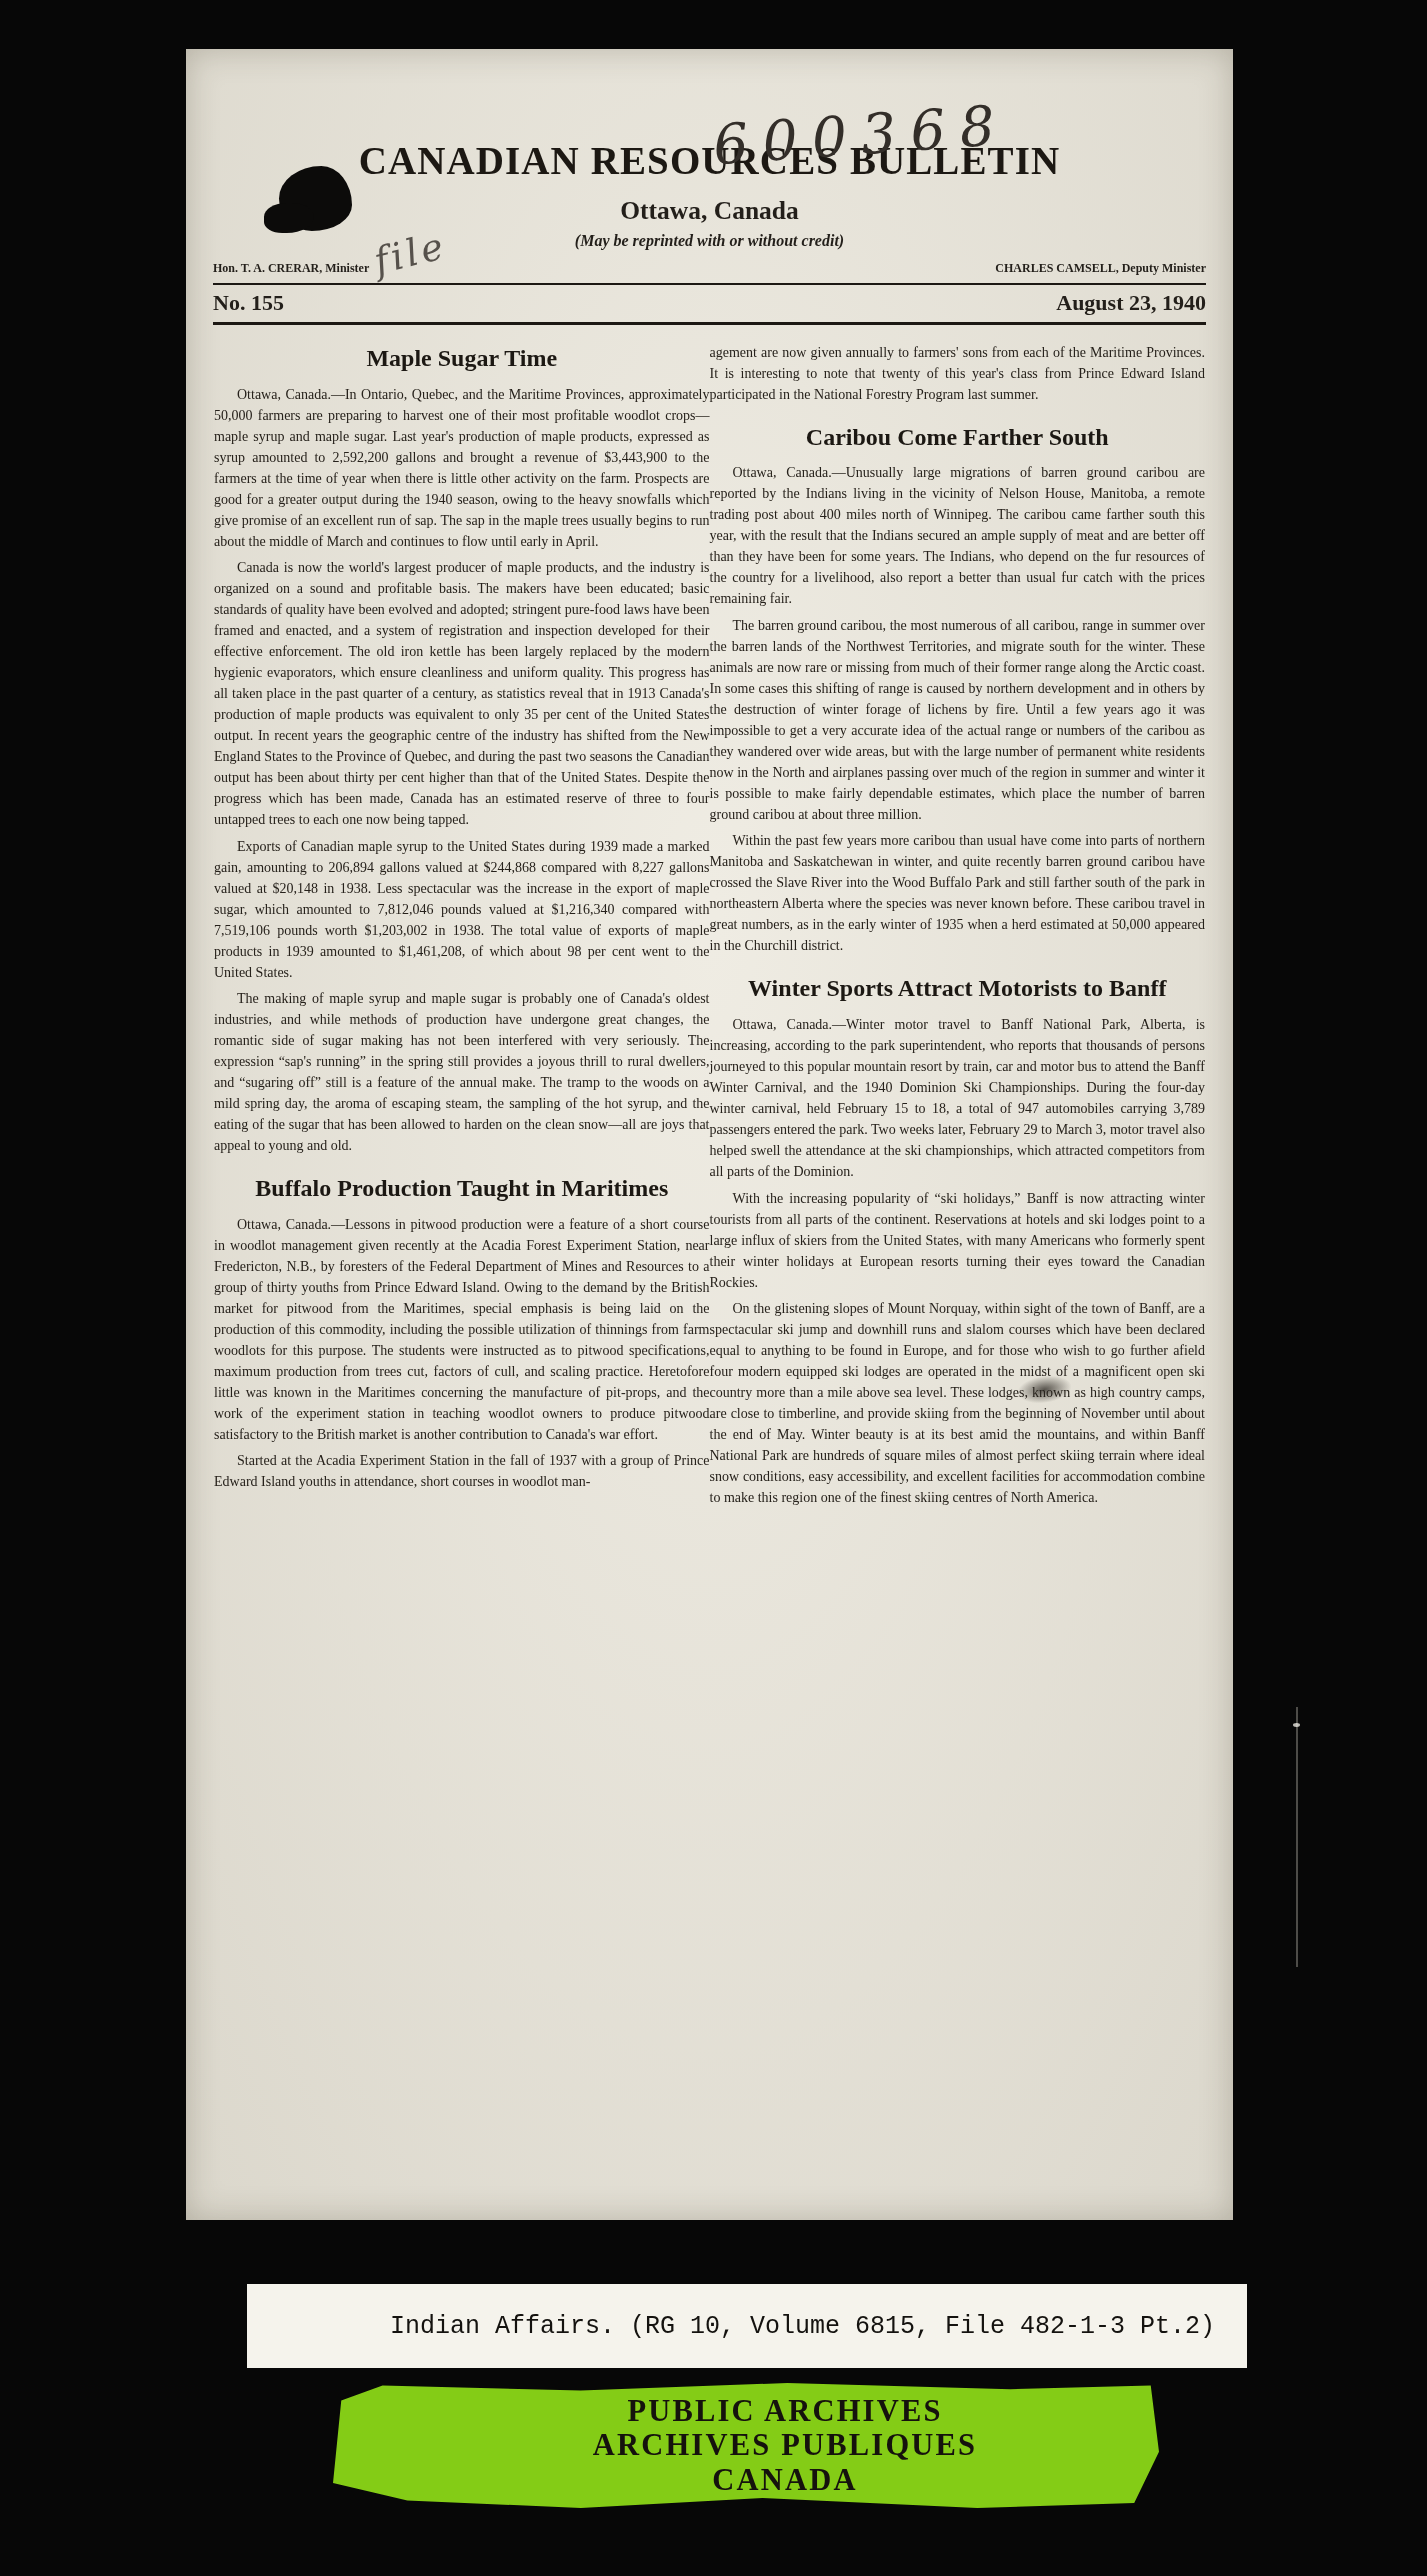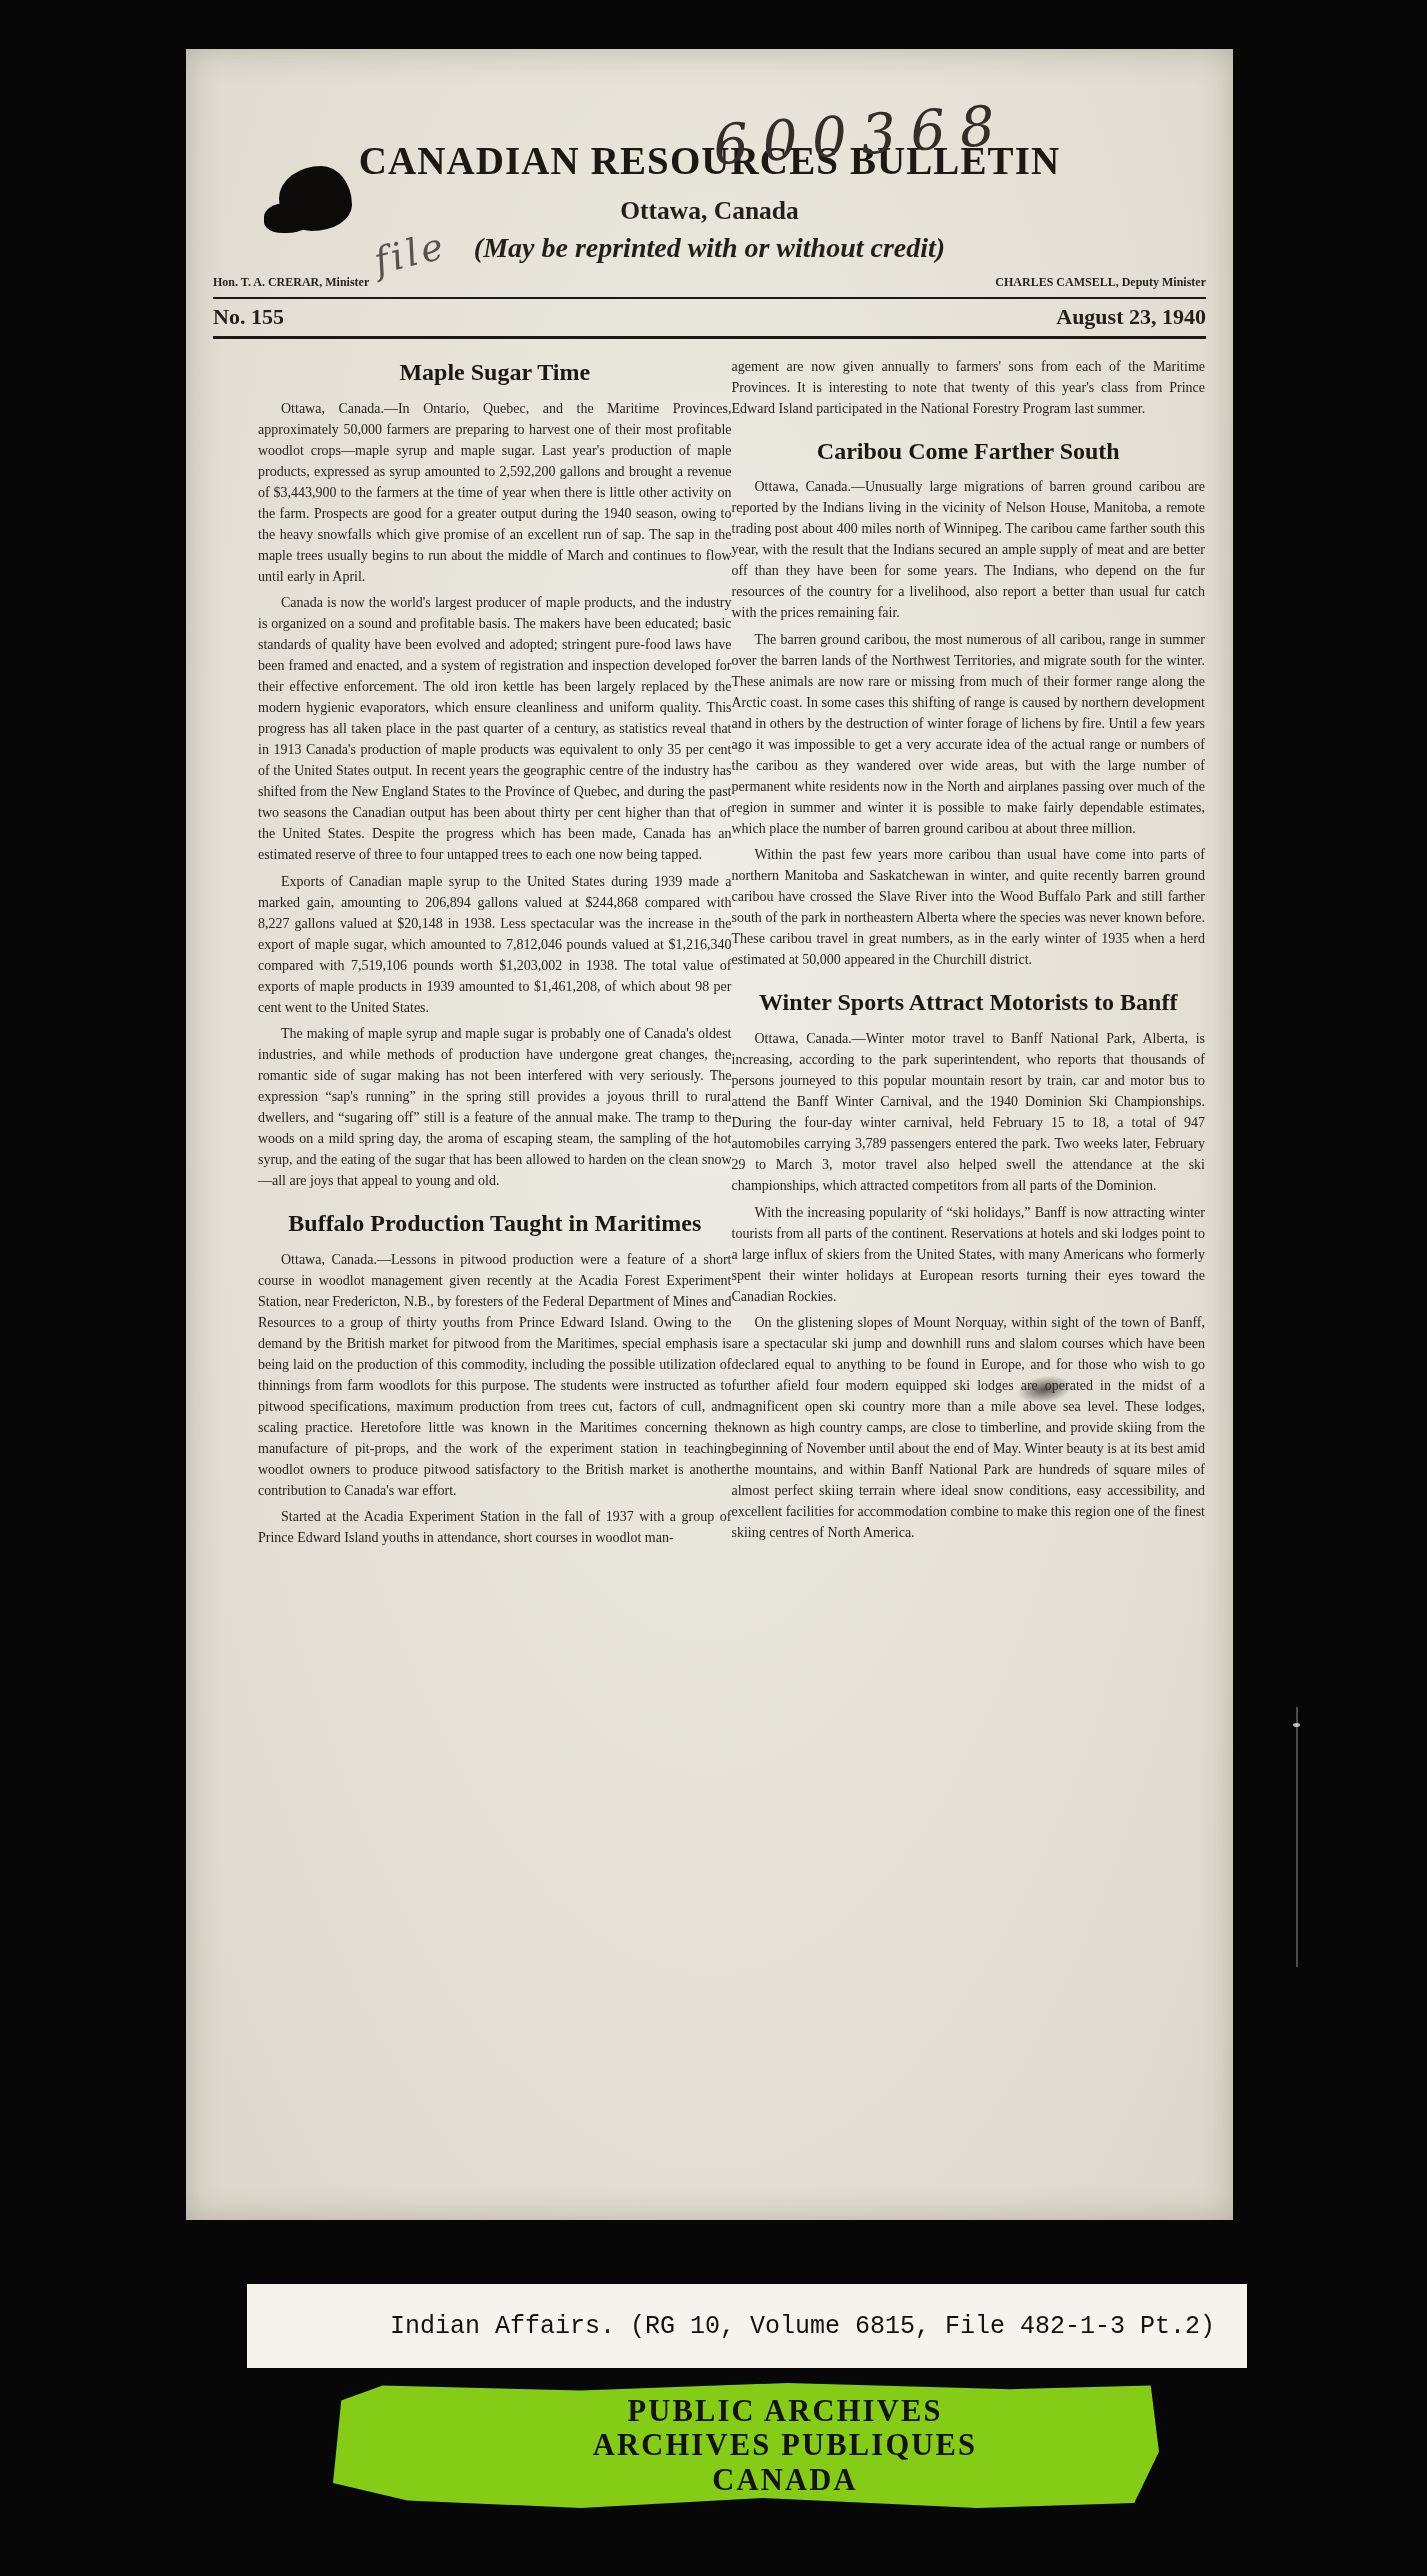--- a/index.html
+++ b/index.html
@@ -58,38 +58,38 @@
   .masthead h1 {
     margin: 16px;
     font-size: 39px;
     font-weight: bold;
     letter-spacing: 1.1px;
     line-height: 1;
     color: #1c1813;
   }
   .issued { margin-top: 11px; font-size: 26px; font-weight: bold; }
   .city { margin-top: 3.3px; font-size: 25.5px; font-weight: bold; }
-  .reprint { margin-top: 5.5px; font-size: 28px; font-weight: bold; font-style: italic; }
+  .reprint { margin-top: 5.5px; font-size: 16px; font-weight: bold; font-style: italic; }
   .officials {
     display: flex; justify-content: space-between;
     padding: 0 27px; margin-top: 11px;
     font-size: 12px; font-weight: bold;
   }
   .rule { margin: 0 27px; background: #1c1813; }
   .rule-thin  { height: 1.7px; margin-top: 7.8px; }
   .rule-thick { height: 3.3px; margin-top: 5.5px; }
   .issue-row {
     display: flex; justify-content: space-between;
     padding: 0 27px; margin-top: 5.5px;
     font-size: 22px; font-weight: bold;
   }
   
   .columns {
     display: flex; 
-    padding: 0 28px; margin-top: 16.6px; margin-left: 44px;
+    padding: 0 28px; margin-top: 16.6px;
   }
   .col { flex: 1; min-width: 0; }
   .col h2 {
     font-size: 24px; font-weight: bold;
     text-align: center; line-height: 1.15;
     margin: 19px 0 11px; color: #1c1813;
   }
   .col h2.first { margin-top: 3.3px; }
   .col p {
     margin: 0 0 5.5px;

